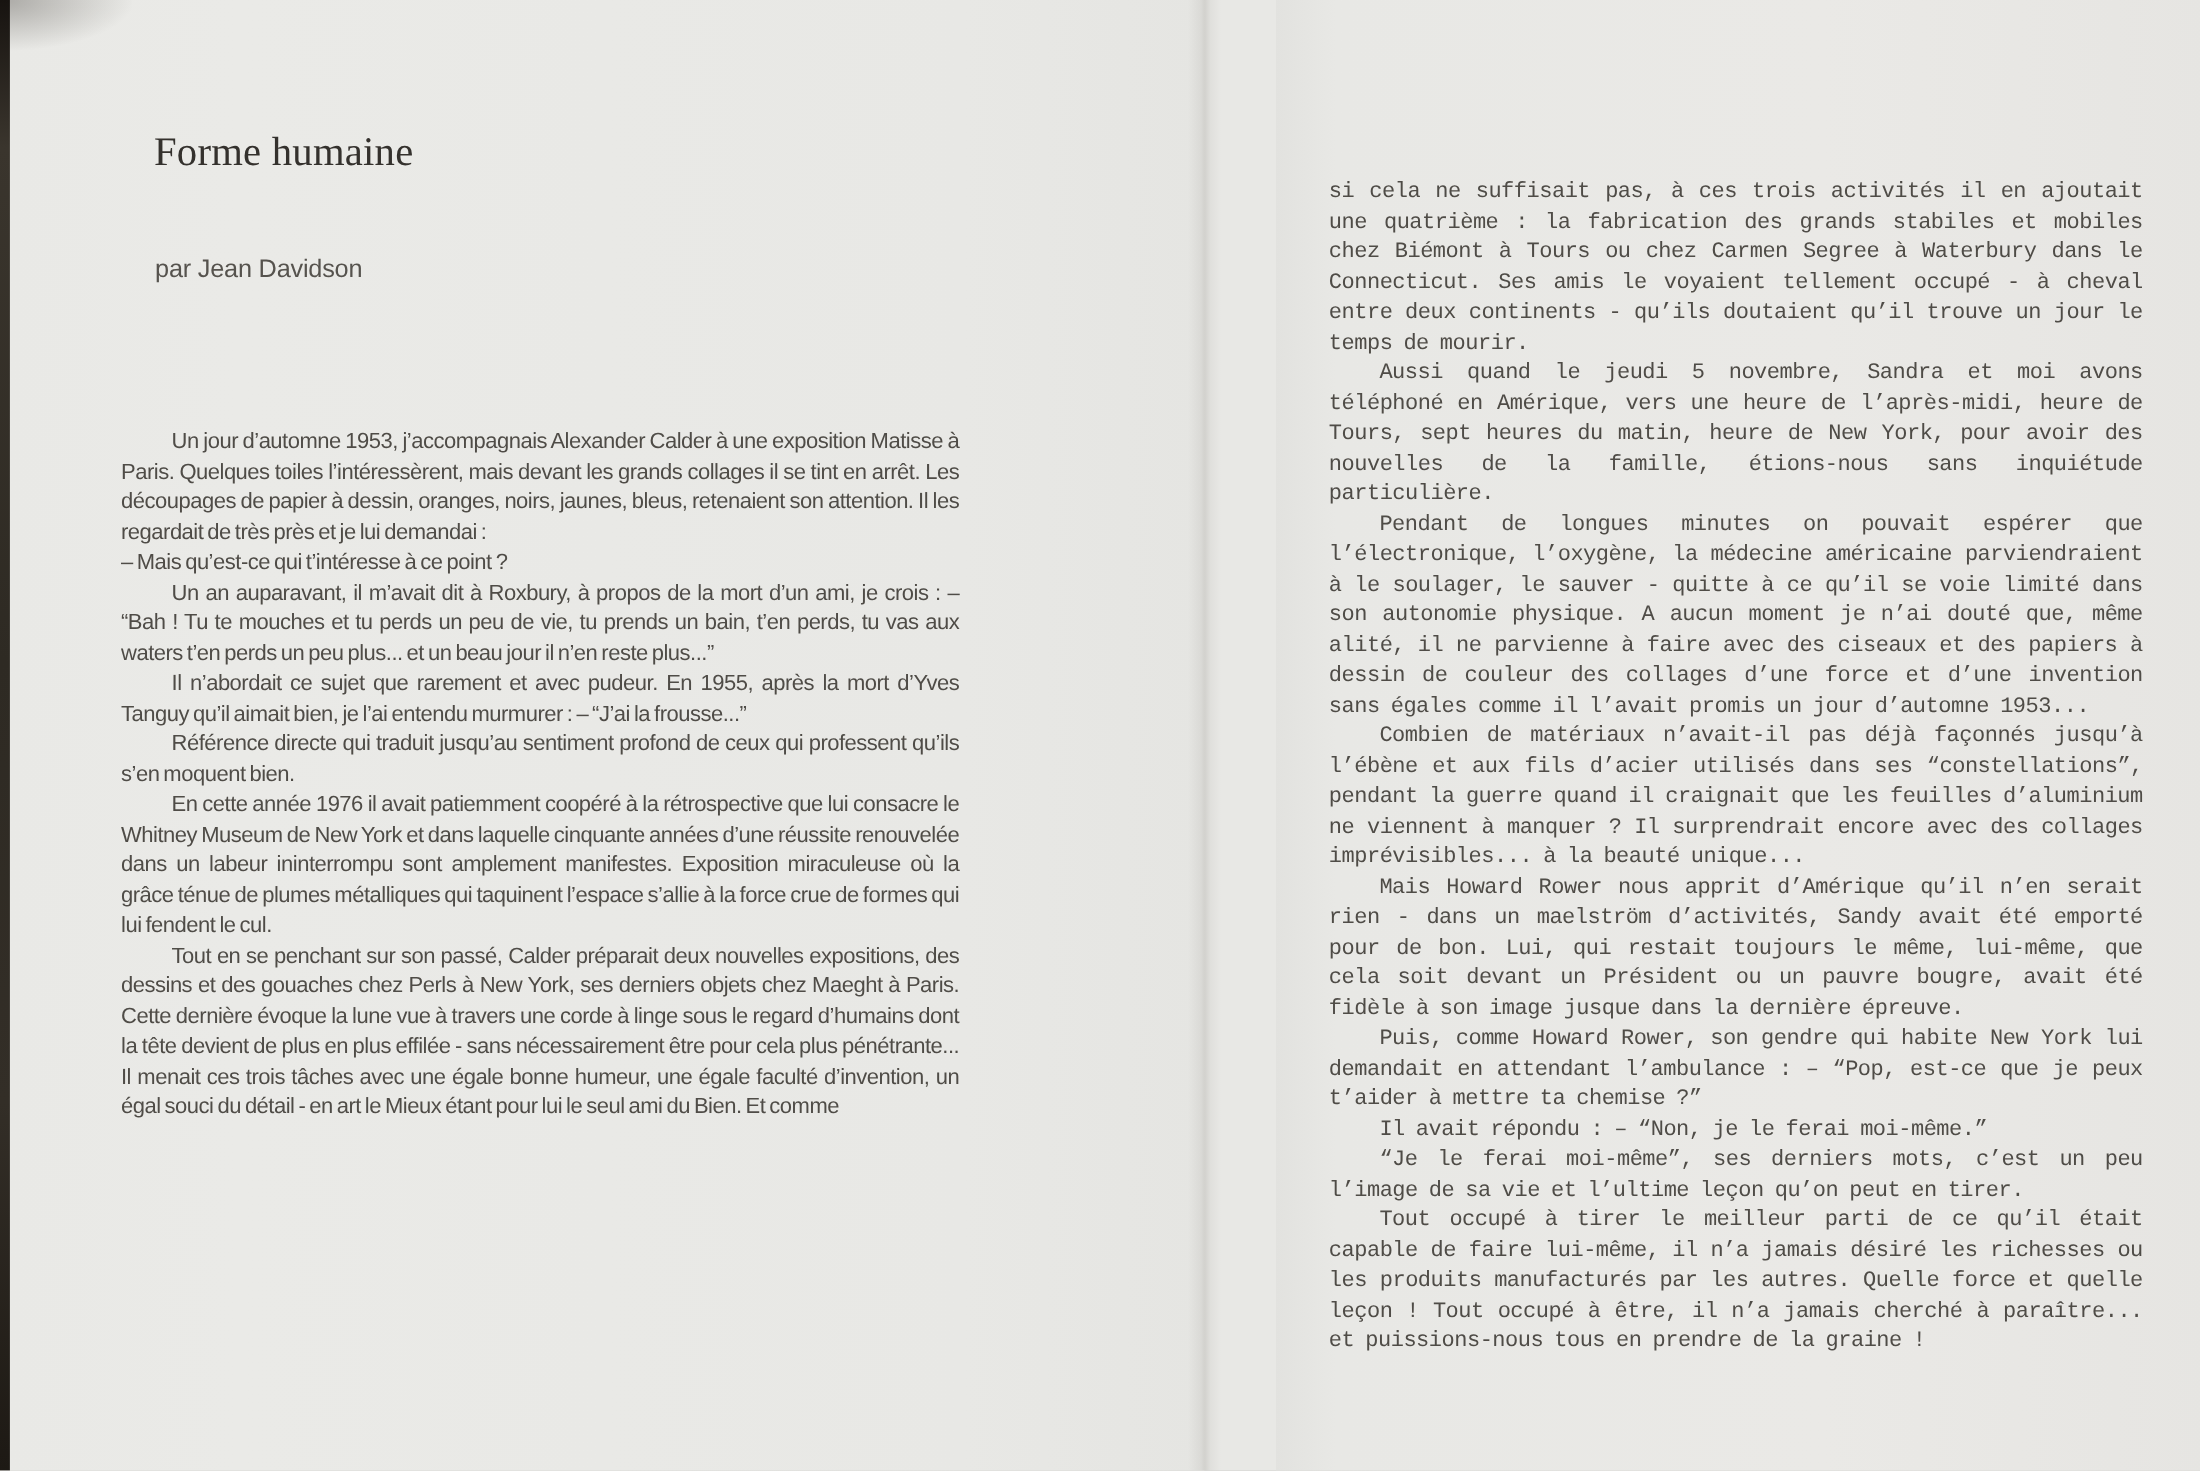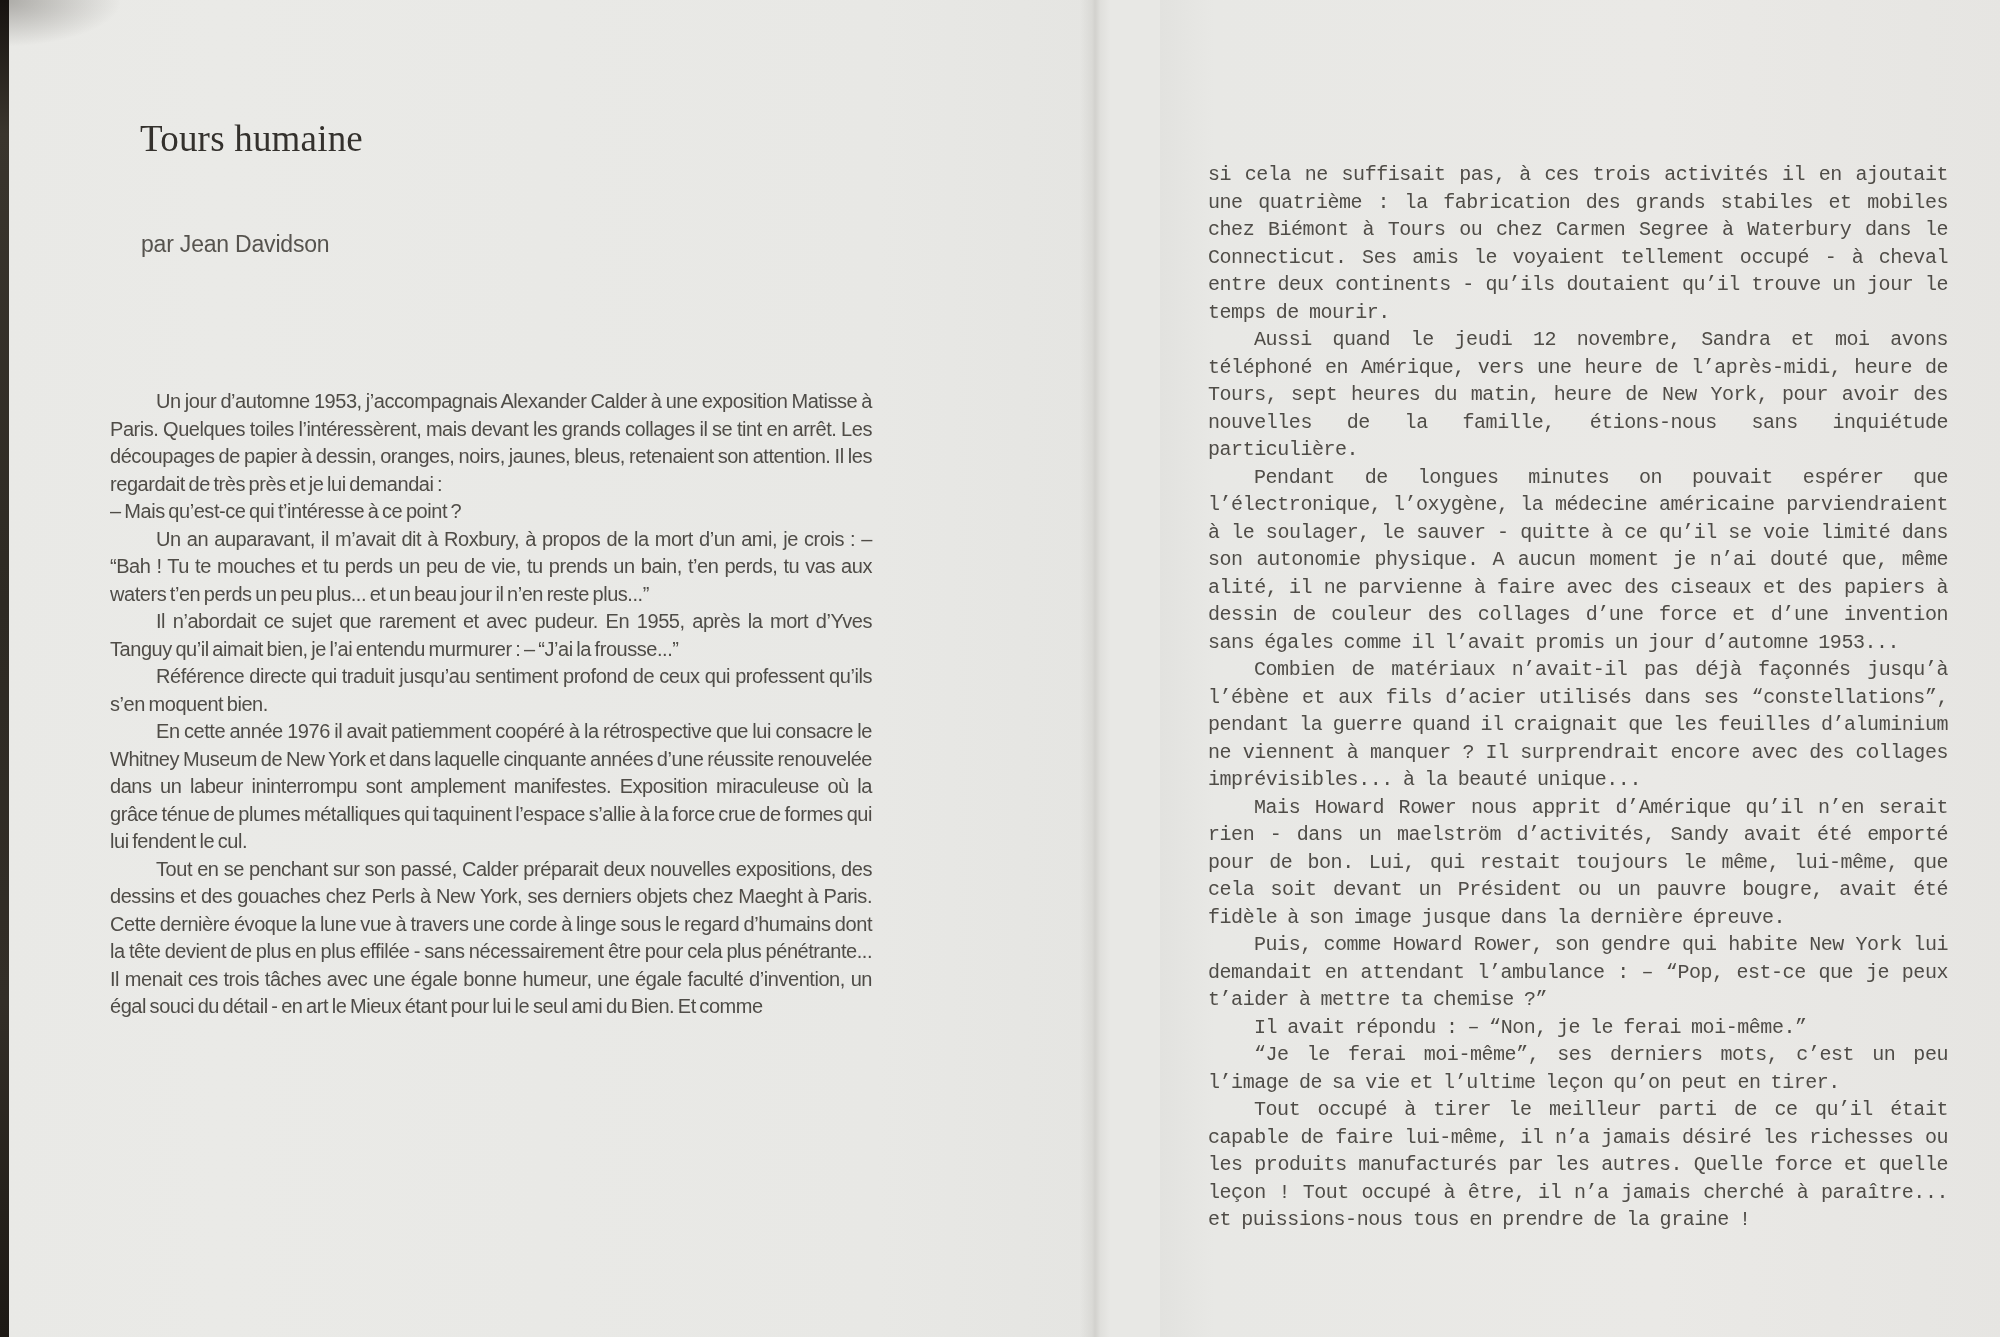--- a/index.html
+++ b/index.html
@@ -53,37 +53,37 @@
   .para{margin:0;padding:0;}
   .para.indent{text-indent:46px;}
   .para.flush{text-indent:0;}
 </style>
 </head>
 <body>
 
 <div class="spread">
 
   <section class="page page-left">
-    <h1 class="title">Tours humaine</h1>
+    <h1 class="title">Forme humaine</h1>
     <div class="byline">par Jean Davidson</div>
     <div class="body-col col-left">
       <p class="para indent">Un jour d’automne 1953, j’accompagnais Alexander Calder à une exposition Matisse à Paris. Quelques toiles l’intéressèrent, mais devant les grands collages il se tint en arrêt. Les découpages de papier à dessin, oranges, noirs, jaunes, bleus, retenaient son attention. Il les regardait de très près et je lui demandai&nbsp;:</p>
       <p class="para flush">– Mais qu’est-ce qui t’intéresse à ce point&nbsp;?</p>
       <p class="para indent">Un an auparavant, il m’avait dit à Roxbury, à propos de la mort d’un ami, je crois&nbsp;: – “Bah&nbsp;! Tu te mouches et tu perds un peu de vie, tu prends un bain, t’en perds, tu vas aux waters t’en perds un peu plus... et un beau jour il n’en reste plus...”</p>
       <p class="para indent">Il n’abordait ce sujet que rarement et avec pudeur. En 1955, après la mort d’Yves Tanguy qu’il aimait bien, je l’ai entendu murmurer&nbsp;: – “J’ai la frousse...”</p>
       <p class="para indent">Référence directe qui traduit jusqu’au sentiment profond de ceux qui professent qu’ils s’en moquent bien.</p>
       <p class="para indent">En cette année 1976 il avait patiemment coopéré à la rétrospective que lui consacre le Whitney Museum de New York et dans laquelle cinquante années d’une réussite renouvelée dans un labeur ininterrompu sont amplement manifestes. Exposition miraculeuse où la grâce ténue de plumes métalliques qui taquinent l’espace s’allie à la force crue de formes qui lui fendent le cul.</p>
       <p class="para indent">Tout en se penchant sur son passé, Calder préparait deux nouvelles expositions, des dessins et des gouaches chez Perls à New York, ses derniers objets chez Maeght à Paris. Cette dernière évoque la lune vue à travers une corde à linge sous le regard d’humains dont la tête devient de plus en plus effilée - sans nécessairement être pour cela plus pénétrante... Il menait ces trois tâches avec une égale bonne humeur, une égale faculté d’invention, un égal souci du détail - en art le Mieux étant pour lui le seul ami du Bien. Et comme</p>
     </div>
   </section>
 
   <section class="page page-right">
     <div class="body-col col-right">
       <p class="para flush">si cela ne suffisait pas, à ces trois activités il en ajoutait une quatrième&nbsp;: la fabrication des grands stabiles et mobiles chez Biémont à Tours ou chez Carmen Segree à Waterbury dans le Connecticut. Ses amis le voyaient tellement occupé - à cheval entre deux continents - qu’ils doutaient qu’il trouve un jour le temps de mourir.</p>
-      <p class="para indent">Aussi quand le jeudi 12 novembre, Sandra et moi avons téléphoné en Amérique, vers une heure de l’après-midi, heure de Tours, sept heures du matin, heure de New York, pour avoir des nouvelles de la famille, étions-nous sans inquiétude particulière.</p>
+      <p class="para indent">Aussi quand le jeudi 5 novembre, Sandra et moi avons téléphoné en Amérique, vers une heure de l’après-midi, heure de Tours, sept heures du matin, heure de New York, pour avoir des nouvelles de la famille, étions-nous sans inquiétude particulière.</p>
       <p class="para indent">Pendant de longues minutes on pouvait espérer que l’électronique, l’oxygène, la médecine américaine parviendraient à le soulager, le sauver - quitte à ce qu’il se voie limité dans son autonomie physique. A aucun moment je n’ai douté que, même alité, il ne parvienne à faire avec des ciseaux et des papiers à dessin de couleur des collages d’une force et d’une invention sans égales comme il l’avait promis un jour d’automne 1953...</p>
       <p class="para indent">Combien de matériaux n’avait-il pas déjà façonnés jusqu’à l’ébène et aux fils d’acier utilisés dans ses “constellations”, pendant la guerre quand il craignait que les feuilles d’aluminium ne viennent à manquer&nbsp;? Il surprendrait encore avec des collages imprévisibles... à la beauté unique...</p>
       <p class="para indent">Mais Howard Rower nous apprit d’Amérique qu’il n’en serait rien - dans un maelström d’activités, Sandy avait été emporté pour de bon. Lui, qui restait toujours le même, lui-même, que cela soit devant un Président ou un pauvre bougre, avait été fidèle à son image jusque dans la dernière épreuve.</p>
       <p class="para indent">Puis, comme Howard Rower, son gendre qui habite New York lui demandait en attendant l’ambulance&nbsp;: – “Pop, est-ce que je peux t’aider à mettre ta chemise&nbsp;?”</p>
       <p class="para indent">Il avait répondu&nbsp;: – “Non, je le ferai moi-même.”</p>
       <p class="para indent">“Je le ferai moi-même”, ses derniers mots, c’est un peu l’image de sa vie et l’ultime leçon qu’on peut en tirer.</p>
       <p class="para indent">Tout occupé à tirer le meilleur parti de ce qu’il était capable de faire lui-même, il n’a jamais désiré les richesses ou les produits manufacturés par les autres. Quelle force et quelle leçon&nbsp;! Tout occupé à être, il n’a jamais cherché à paraître... et puissions-nous tous en prendre de la graine&nbsp;!</p>
     </div>
   </section>
 

